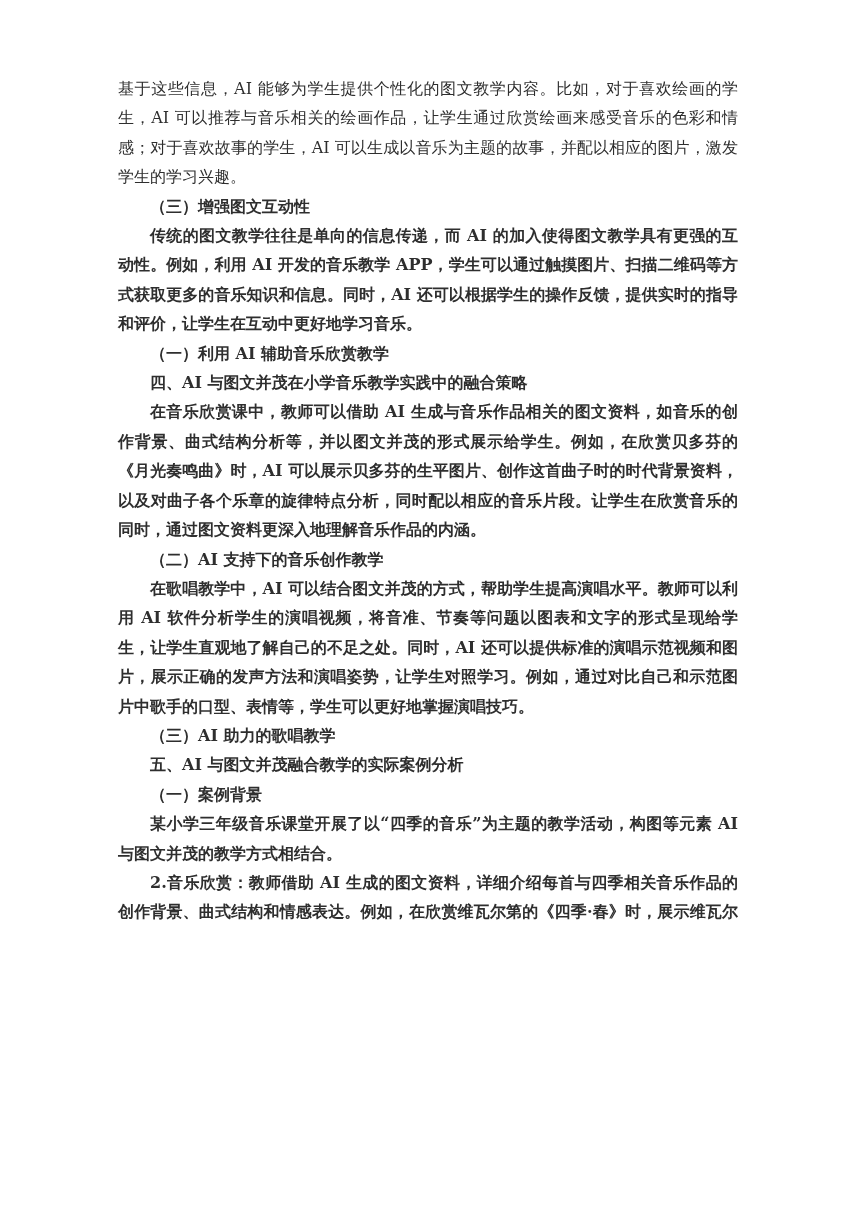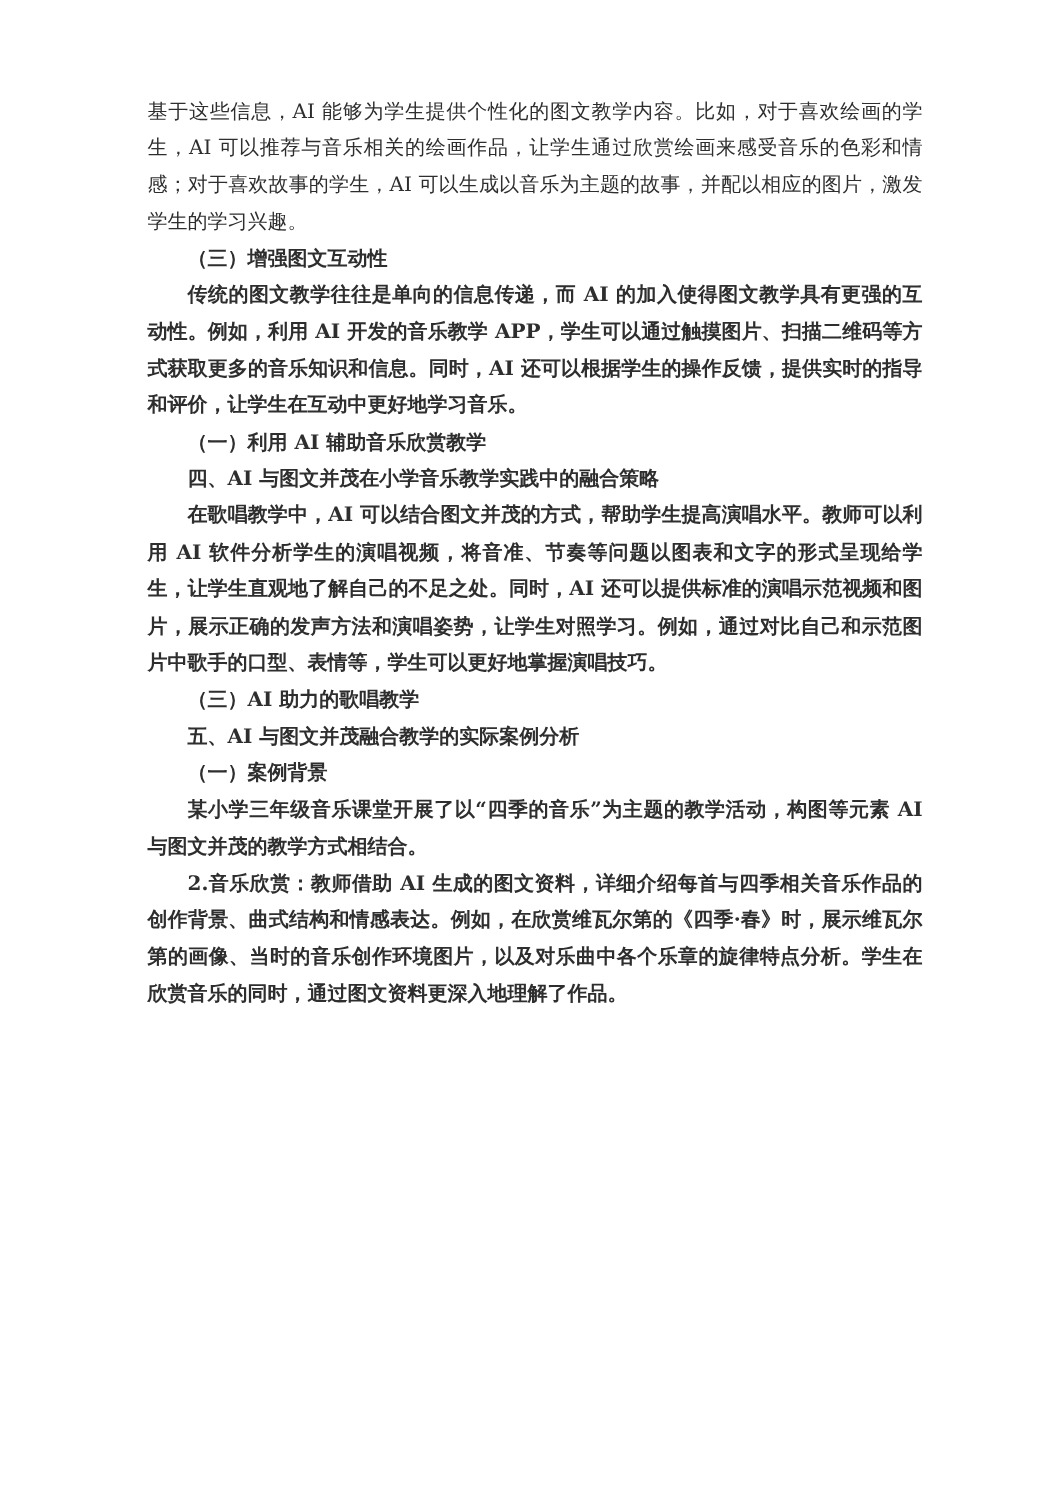--- a/index.html
+++ b/index.html
@@ -56,20 +56,22 @@
 <body>
 
 <div class="page">
 
   <div class="content">
     <p>基于这些信息，AI 能够为学生提供个性化的图文教学内容。比如，对于喜欢绘画的学生，AI 可以推荐与音乐相关的绘画作品，让学生通过欣赏绘画来感受音乐的色彩和情感；对于喜欢故事的学生，AI 可以生成以音乐为主题的故事，并配以相应的图片，激发学生的学习兴趣。</p>
     <p class="indent">（三）增强图文互动性</p>
     <p class="indent">传统的图文教学往往是单向的信息传递，而 AI 的加入使得图文教学具有更强的互动性。例如，利用 AI 开发的音乐教学 APP，学生可以通过触摸图片、扫描二维码等方式获取更多的音乐知识和信息。同时，AI 还可以根据学生的操作反馈，提供实时的指导和评价，让学生在互动中更好地学习音乐。</p>
     <p class="indent">（一）利用 AI 辅助音乐欣赏教学</p>
     <p class="indent">四、AI 与图文并茂在小学音乐教学实践中的融合策略</p>
+    <p class="indent">在音乐欣赏课中，教师可以借助 AI 生成与音乐作品相关的图文资料，如音乐的创作背景、曲式结构分析等，并以图文并茂的形式展示给学生。例如，在欣赏贝多芬的《月光奏鸣曲》时，AI 可以展示贝多芬的生平图片、创作这首曲子时的时代背景资料，以及对曲子各个乐章的旋律特点分析，同时配以相应的音乐片段。让学生在欣赏音乐的同时，通过图文资料更深入地理解音乐作品的内涵。</p>
+    <p class="indent">（二）AI 支持下的音乐创作教学</p>
     <p class="indent">在歌唱教学中，AI 可以结合图文并茂的方式，帮助学生提高演唱水平。教师可以利用 AI 软件分析学生的演唱视频，将音准、节奏等问题以图表和文字的形式呈现给学生，让学生直观地了解自己的不足之处。同时，AI 还可以提供标准的演唱示范视频和图片，展示正确的发声方法和演唱姿势，让学生对照学习。例如，通过对比自己和示范图片中歌手的口型、表情等，学生可以更好地掌握演唱技巧。</p>
     <p class="indent">（三）AI 助力的歌唱教学</p>
     <p class="indent">五、AI 与图文并茂融合教学的实际案例分析</p>
     <p class="indent">（一）案例背景</p>
     <p class="indent">某小学三年级音乐课堂开展了以“四季的音乐”为主题的教学活动，构图等元素 AI 与图文并茂的教学方式相结合。</p>
     <p class="indent">2.音乐欣赏：教师借助 AI 生成的图文资料，详细介绍每首与四季相关音乐作品的创作背景、曲式结构和情感表达。例如，在欣赏维瓦尔第的《四季·春》时，展示维瓦尔第的画像、当时的音乐创作环境图片，以及对乐曲中各个乐章的旋律特点分析。学生在欣赏音乐的同时，通过图文资料更深入地理解了作品。</p>
 
   </div>
 
   <div class="page-footer">

